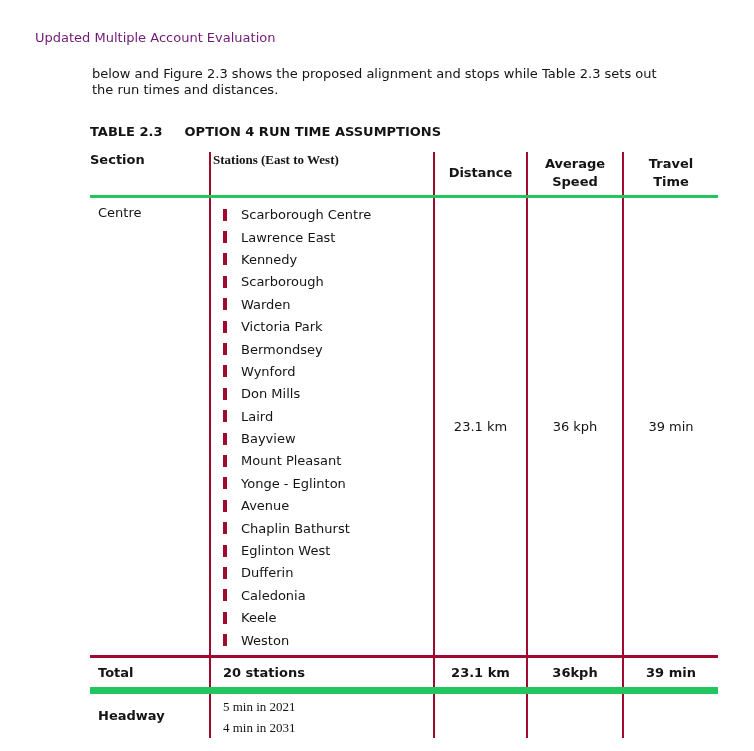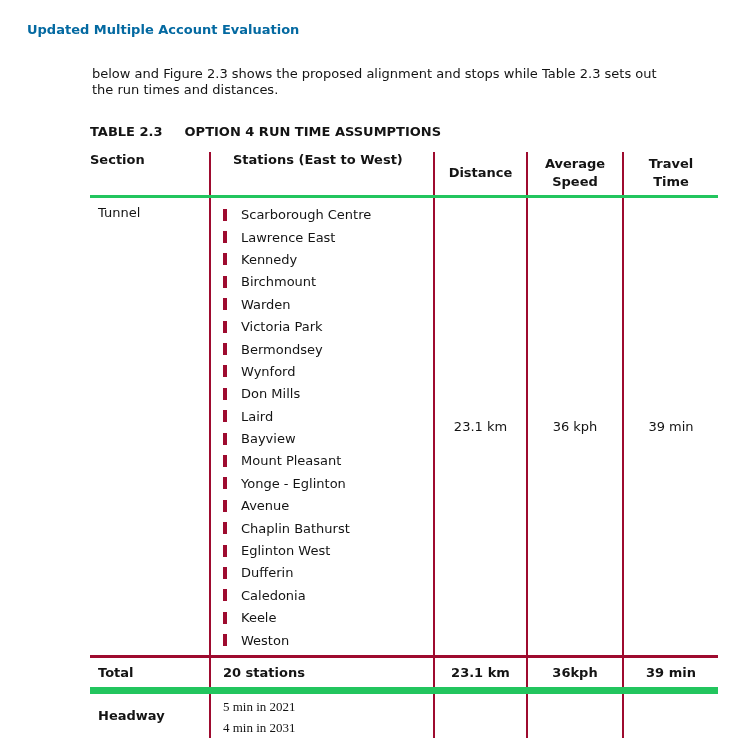--- a/index.html
+++ b/index.html
@@ -11,23 +11,23 @@
     background: #ffffff;
     font-family: "DejaVu Sans", "Liberation Sans", sans-serif;
     color: #141414;
     overflow: hidden;
   }
   .doc-title {
     position: absolute;
     left: 27px;
     top: 22px;
     font-size: 13px;
-    font-weight: bold;
-    margin: 0;
-    color: #0369a1;
+    font-weight: normal;
+    margin: 8px;
+    color: #701a75;
   }
   .intro {
     position: absolute;
     left: 92px;
     top: 66px;
     width: 620px;
     font-size: 13px;
     line-height: 16px;
     white-space: pre-line;
     margin: 0;
@@ -60,21 +60,21 @@
   
   .runtime th + th, .runtime td + td { border-left: 2px solid #9e0b2f; }
 
   .runtime thead th {
     border-bottom: 3px solid #22c55e;
     font-weight: bold;
     height: 44px;
     padding: 0;
   }
   th.h-left { text-align: left; vertical-align: top; padding: 7px 0 0 8px; }
-  th.h-left.h-stations { padding-left: 22px; }
+  th.h-left.h-stations { padding-left: 2px; font-family: Liberation Serif, serif; }
   th.h-center { text-align: center; vertical-align: middle; line-height: 18px; }
   .prewrap { white-space: pre-line; }
 
   .runtime td { vertical-align: top; padding: 7px; }
   tr.tunnel-row td { height: 460px; }
   td.cell-section { padding: 7px 0 0 8px; }
   td.cell-stations { padding: 6px 0 0 12px; }
   td.cell-num { vertical-align: middle; text-align: center; }
 
   .station {
@@ -139,37 +139,37 @@
         <th class="h-left h-stations">Stations (East to West)</th>
         <th class="h-center">Distance</th>
         <th class="h-center prewrap">Average
 Speed</th>
         <th class="h-center prewrap">Travel
 Time</th>
       </tr>
     </thead>
     <tbody>
       <tr class="tunnel-row">
-        <td class="cell-section">Tunnel</td>
+        <td class="cell-section">Centre</td>
         <td class="cell-stations">
           <div class="station">
               <span class="bullet"></span>
               <span>Scarborough Centre</span>
             </div>
           <div class="station">
               <span class="bullet"></span>
               <span>Lawrence East</span>
             </div>
           <div class="station">
               <span class="bullet"></span>
               <span>Kennedy</span>
             </div>
           <div class="station">
               <span class="bullet"></span>
-              <span>Birchmount</span>
+              <span>Scarborough</span>
             </div>
           <div class="station">
               <span class="bullet"></span>
               <span>Warden</span>
             </div>
           <div class="station">
               <span class="bullet"></span>
               <span>Victoria Park</span>
             </div>
           <div class="station">

